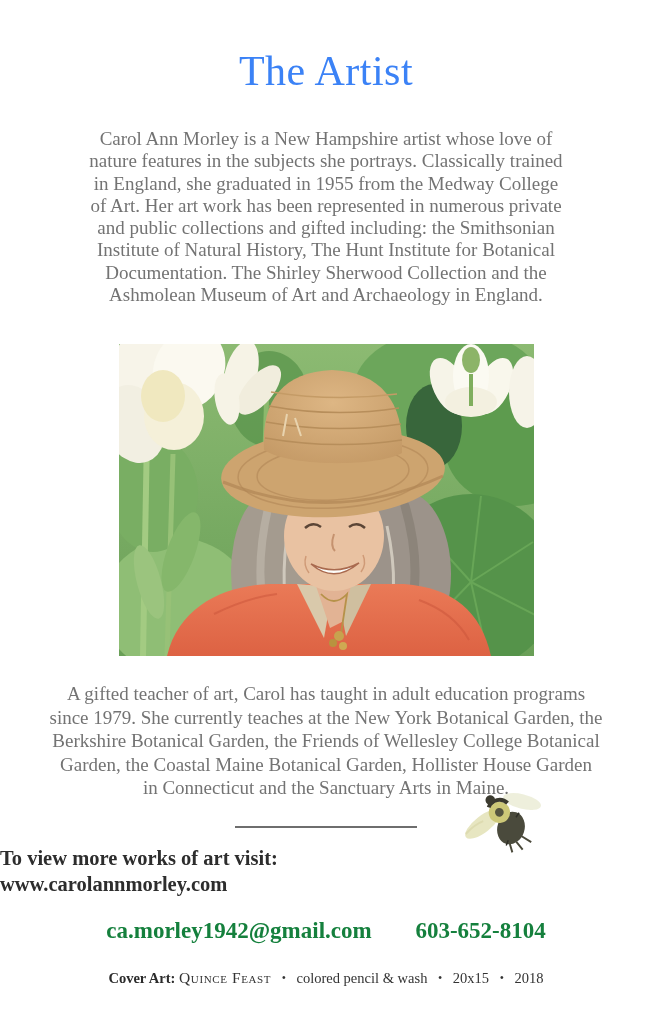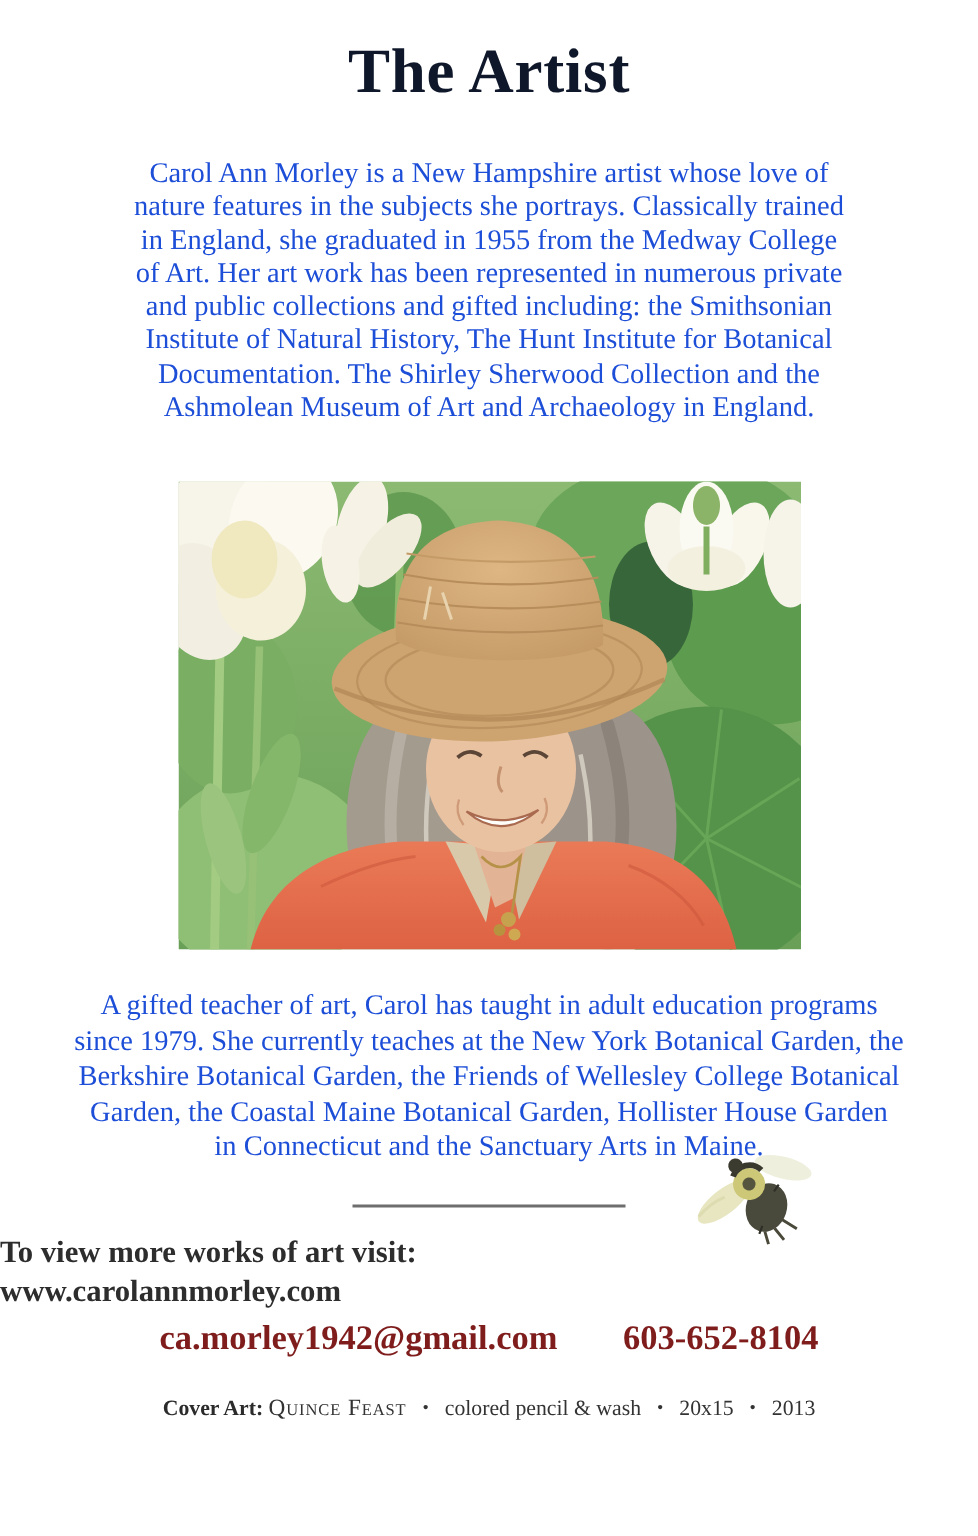--- a/index.html
+++ b/index.html
@@ -6,32 +6,32 @@
   .page{
     position:relative;
     width:652px;height:1024px;
     margin:0 auto;
     background:#ffffff;
     font-family:"Liberation Serif","DejaVu Serif",serif;
     color:#3e3e3e;
     overflow:hidden;
   }
   .title{
-    margin:23px 0 0 0;
+    margin:46px 0 0 0;
     text-align:center;
     font-size:42px;
     line-height:50px;
-    font-weight:700;
-    color:#0f172a;
+    font-weight:400;
+    color:#3b82f6;
     letter-spacing:0.5px;
   }
   .bio{
     text-align:center;
     font-size:19px;
-    color:#1d4ed8;
+    color:#737373;
   }
   .bio .line{white-space:nowrap;}
   .bio1{margin-top:32px;line-height:22.3px;}
   .bio2{margin-top:26px;line-height:23.5px;}
   .photo-wrap{
     width:415px;height:312px;
     margin:38px auto 0 auto;
   }
   .photo-wrap svg{display:block;width:415px;height:312px;}
   .divider-row{
@@ -63,22 +63,22 @@
     line-height:27px;
     font-weight:700;
     color:#2d2d2d;
     margin:0;
   }
   .contact-row{
     text-align:center;
     font-size:23px;
     line-height:28px;
     font-weight:700;
-    color:#7f1d1d;
-    margin-top:3px;
+    color:#15803d;
+    margin-top:19px;
   }
   .contact-row .phone{margin-left:38px;}
   .cover-line{
     text-align:center;
     font-size:14.5px;
     line-height:18px;
     color:#333333;
     margin-top:24px;
   }
   .cover-label{font-weight:700;color:#2b2b2b;}
@@ -237,16 +237,16 @@
 
   <div class="cover-line">
     <span class="cover-label">Cover Art:</span>
     <span> </span>
     <span class="cover-title">Quince Feast</span>
     <span class="bullet">•</span>
     <span>colored pencil &amp; wash</span>
     <span class="bullet">•</span>
     <span>20x15</span>
     <span class="bullet">•</span>
-    <span>2013</span>
+    <span>2018</span>
   </div>
 
 </div>
 
 </body></html>

